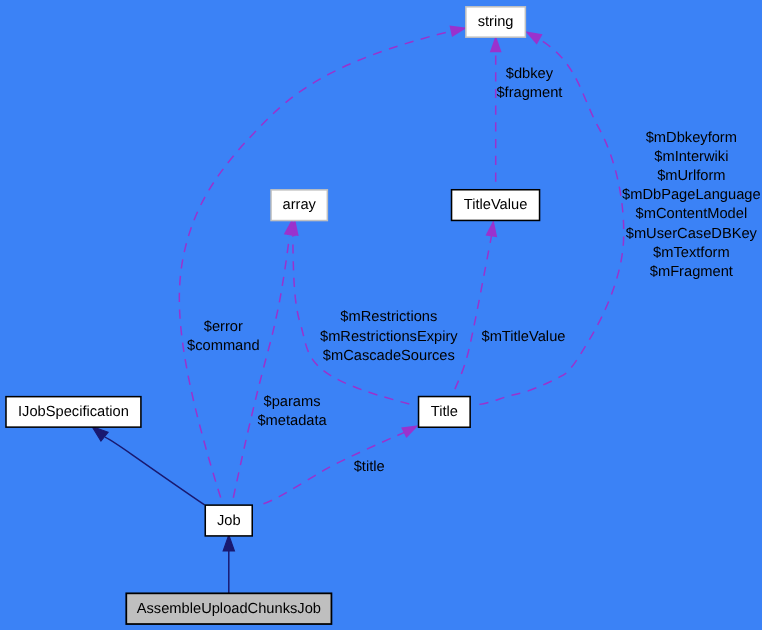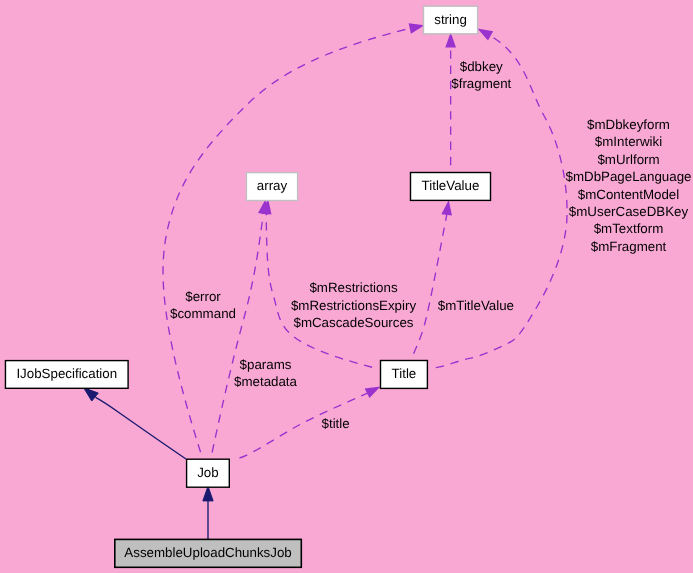--- a/index.html
+++ b/index.html
@@ -1,20 +1,20 @@
 <!DOCTYPE html>
 <html><head>
 <meta charset="utf-8">
 <style>
   html,body{margin:0;padding:0;background:#ffffff;}
   body{width:693px;height:573px;overflow:hidden;
        font-family:"Liberation Sans",sans-serif;
        -webkit-font-smoothing:antialiased;
        text-rendering:geometricPrecision;}
-  #diagram{position:relative;width:693px;height:573px;background:#f9a8d4;}
+  #diagram{position:relative;width:693px;height:573px;background:#3b82f6;}
   #canvas{position:absolute;left:0;top:0;}
   .nlabel{font-family:"Liberation Sans",sans-serif;font-size:13.33px;fill:#000;
           text-anchor:middle;}
   .elabel{font-family:"Liberation Sans",sans-serif;font-size:13.33px;fill:#000;
           text-anchor:middle;}
   .box{fill:#ffffff;}
   .box-ext{stroke:#c0c0c0;stroke-width:1.4;}
   .box-plain{stroke:#000000;stroke-width:1.4;}
   .box-focus{fill:#bfbfbf;stroke:#000000;stroke-width:1.6;}
   .uedge{fill:none;stroke:#9a32cd;stroke-width:1.35;stroke-dasharray:8.4,6.8;stroke-dashoffset:-6.8;}

